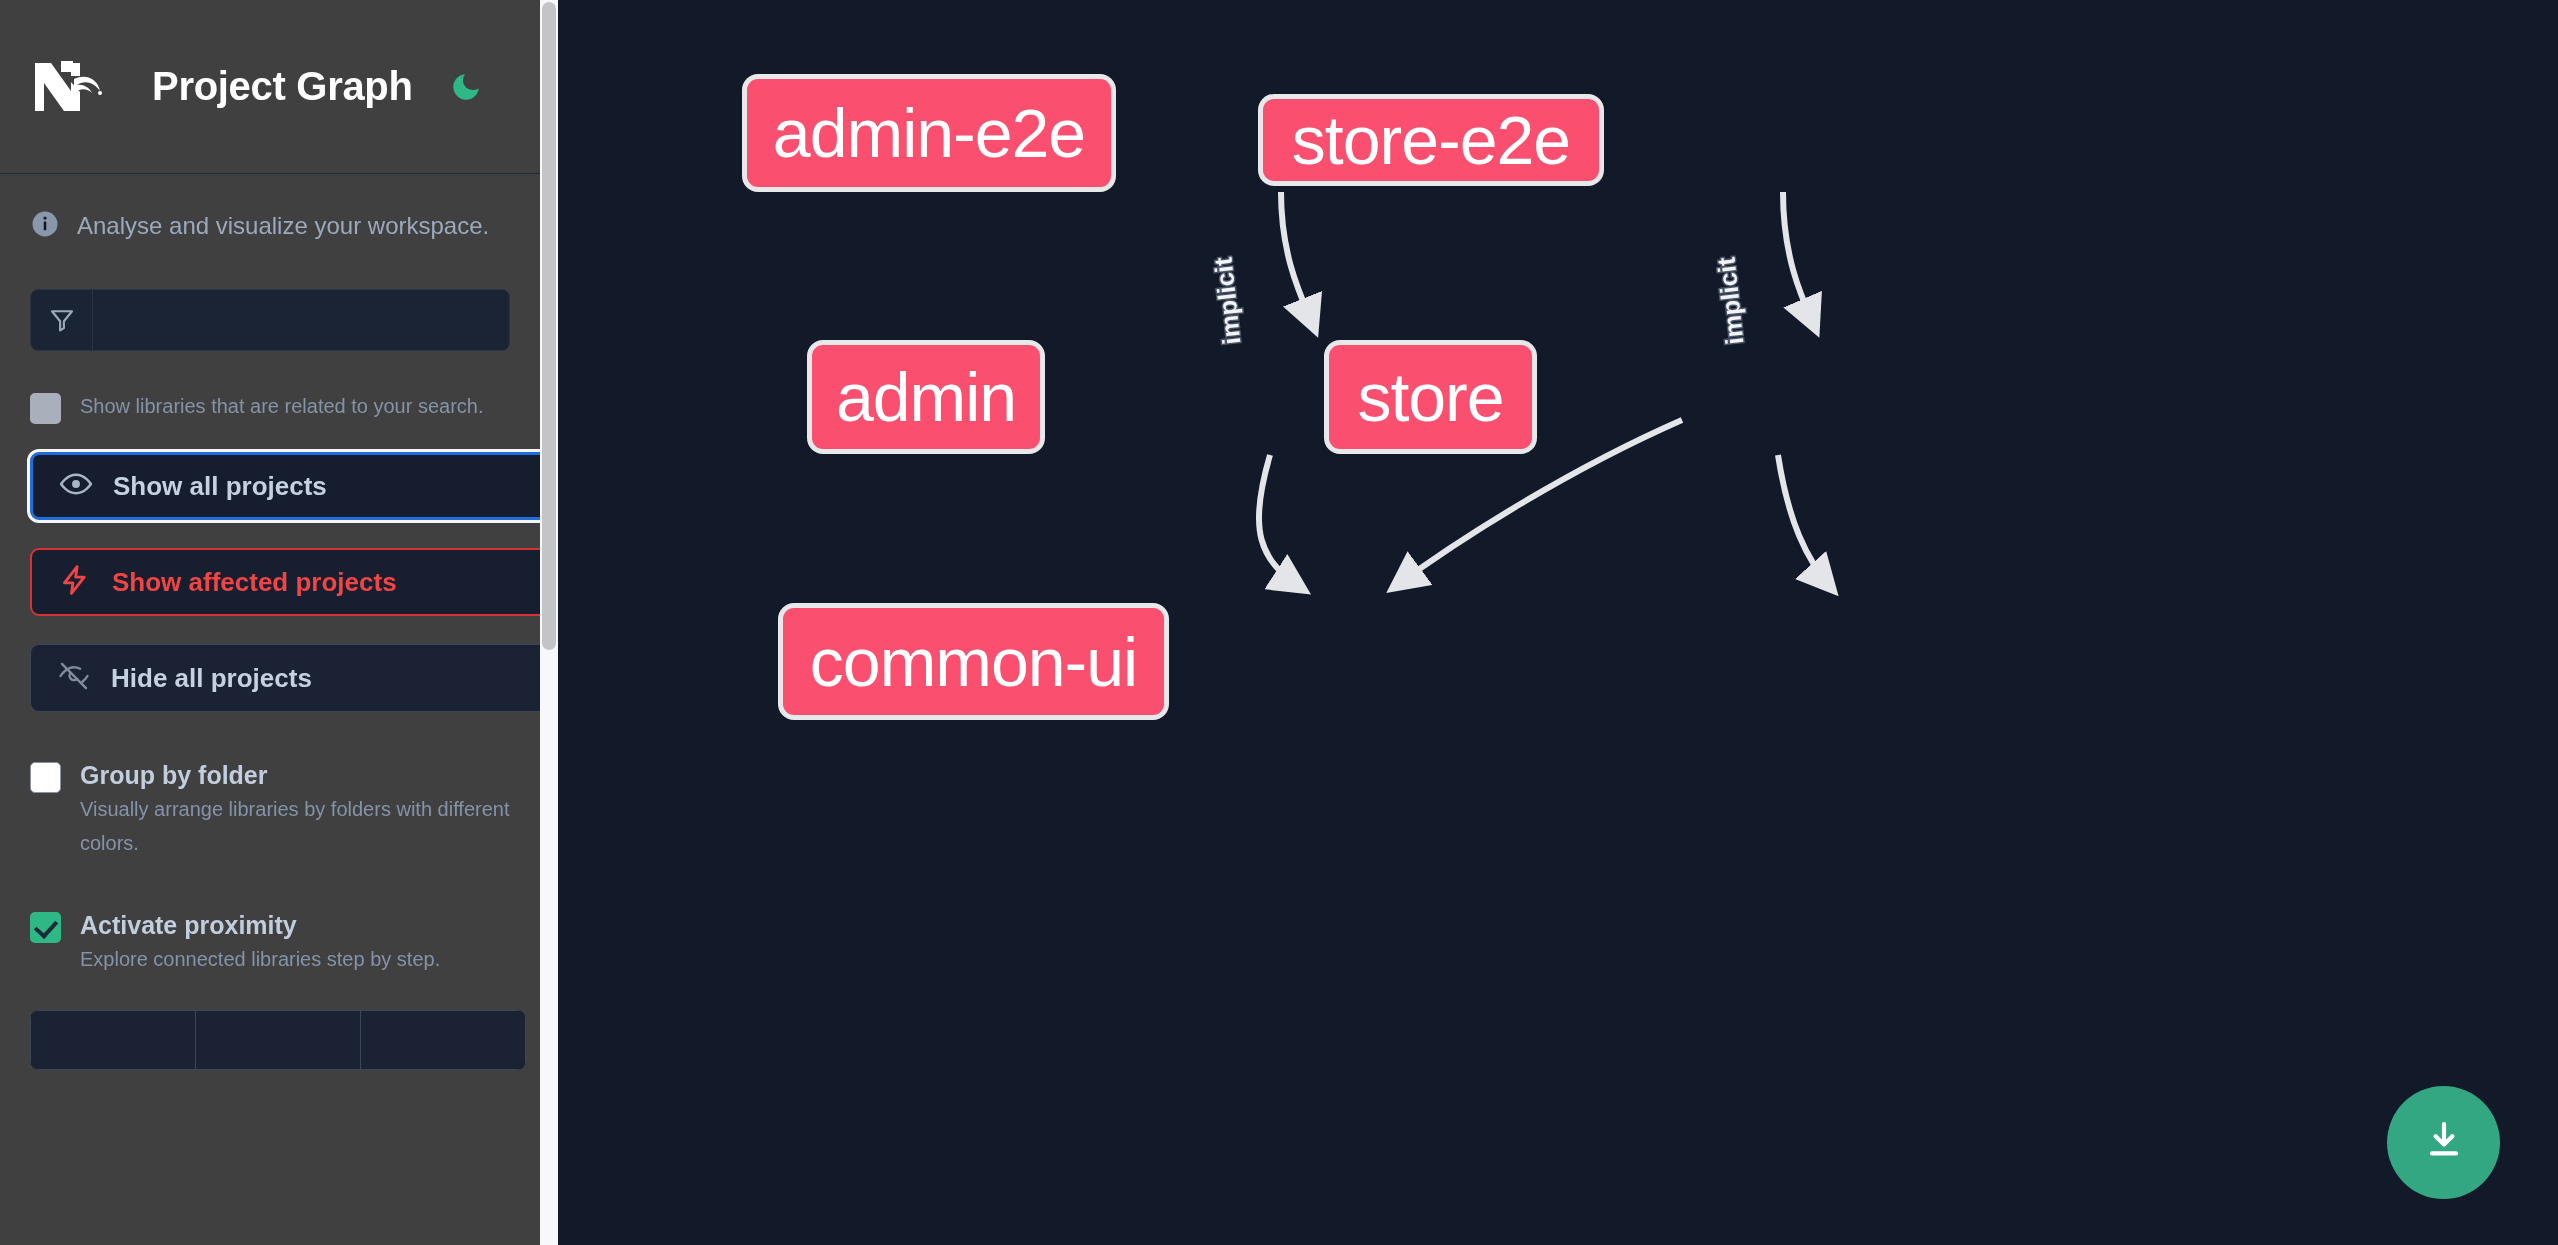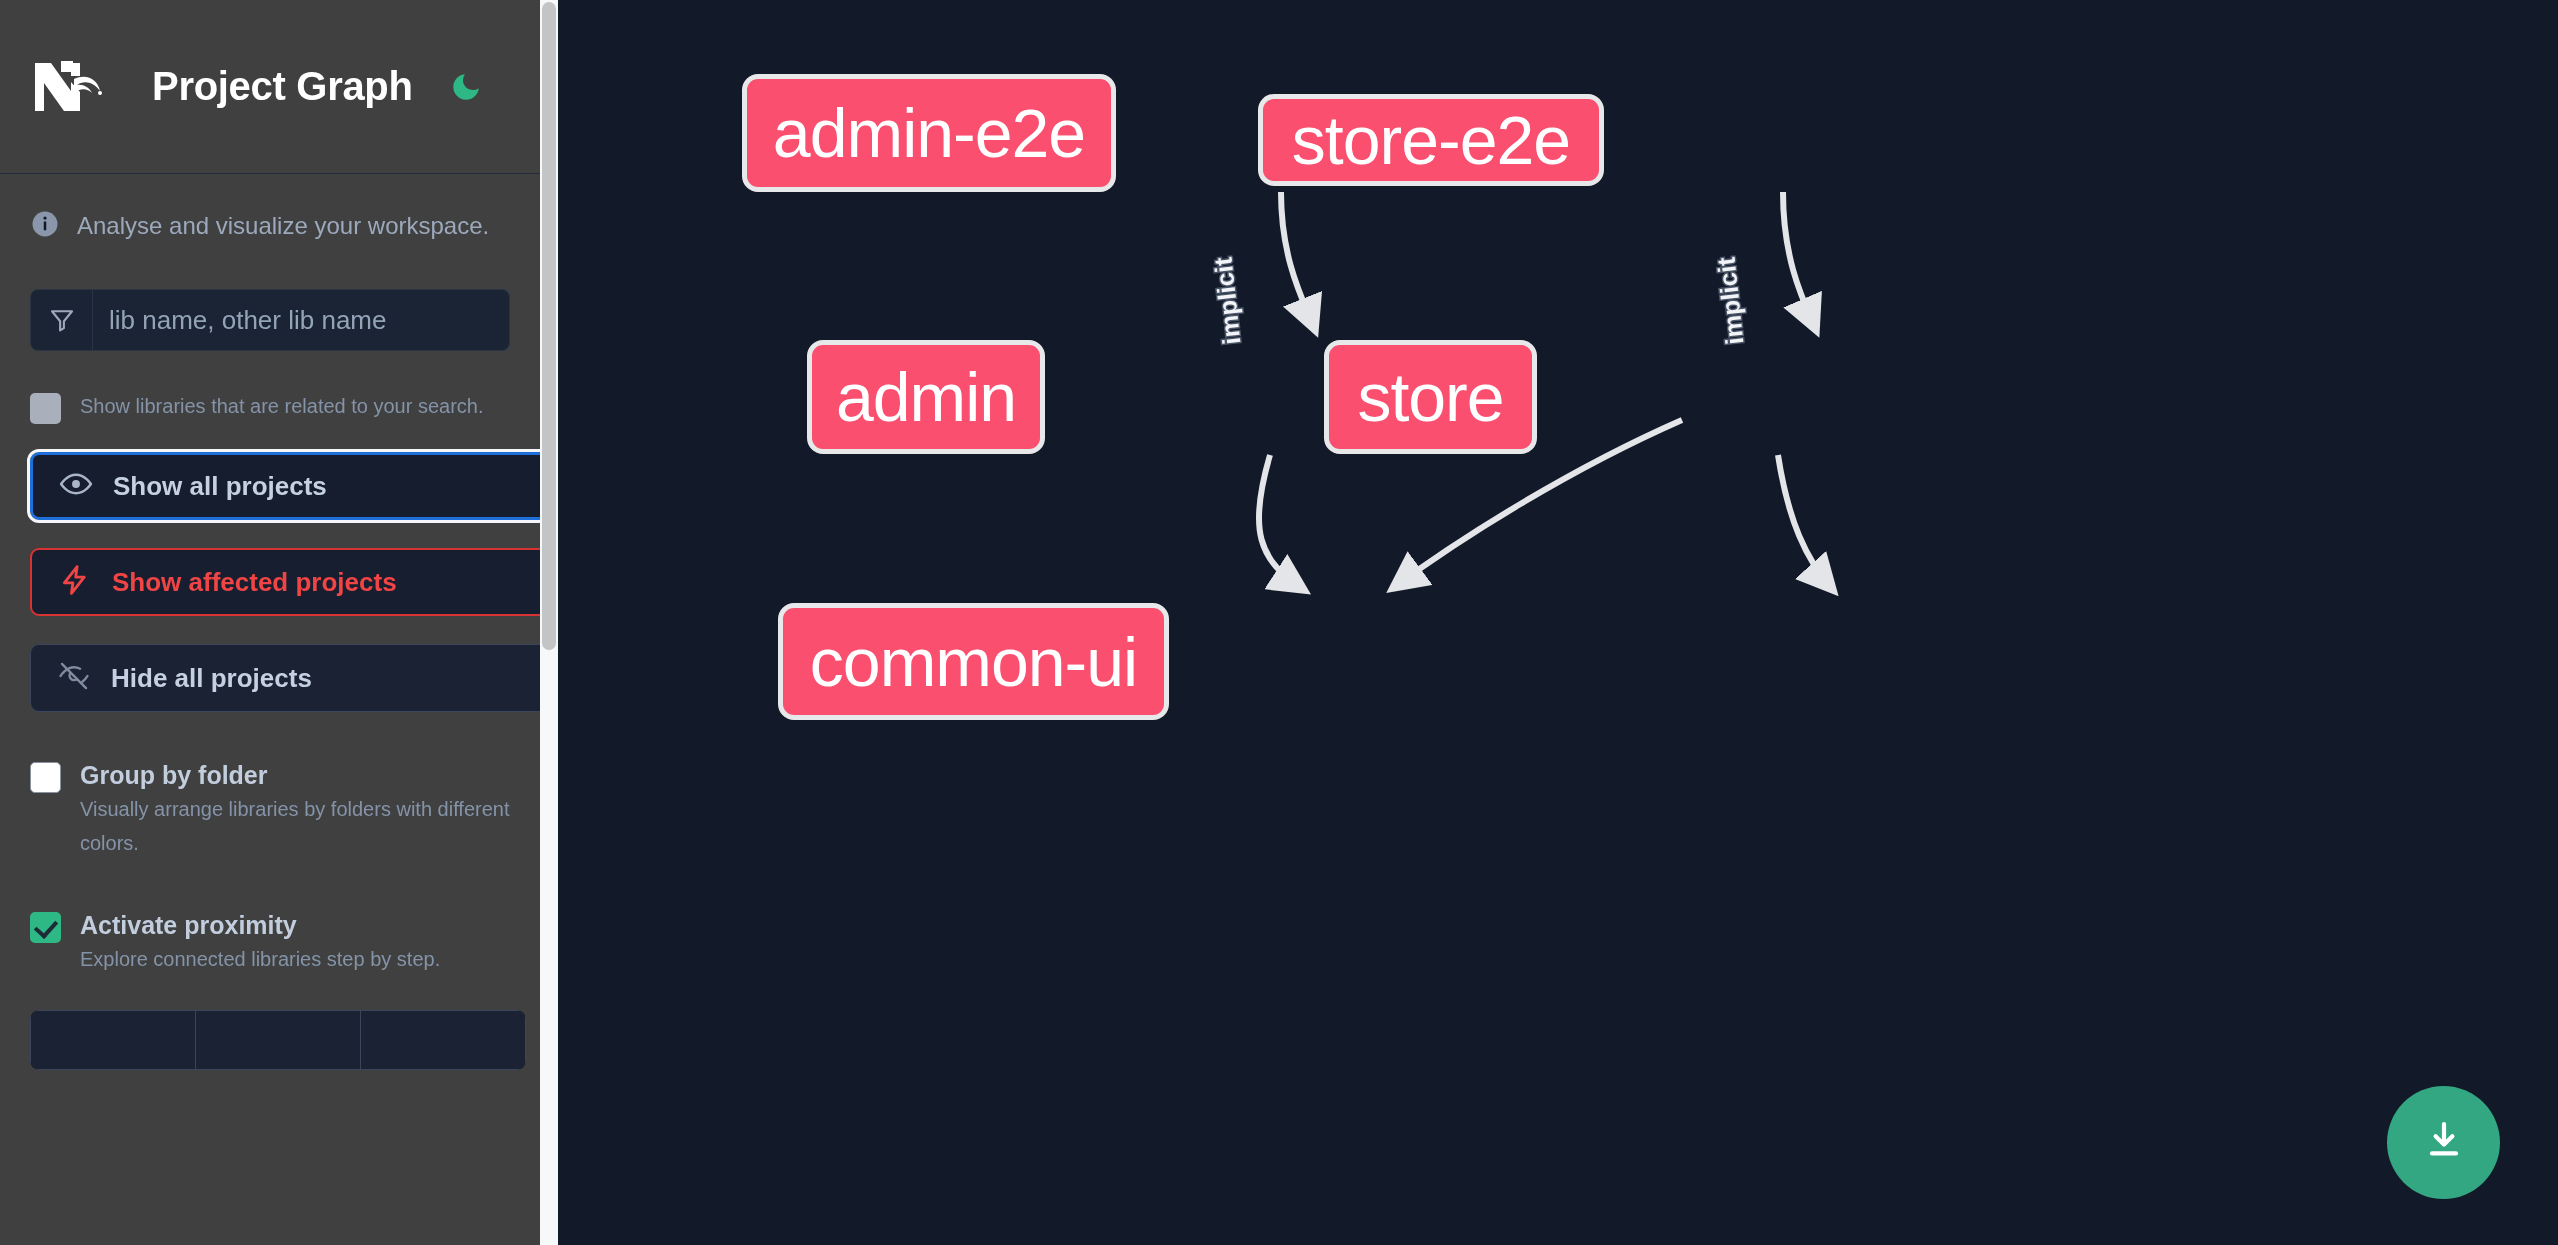--- a/index.html
+++ b/index.html
@@ -267,21 +267,20 @@
       </div>
 
       <div class="sb-body">
 
         <div class="filter-box">
           <span class="filter-icon">
             <svg width="30" height="30" viewBox="0 0 24 24" fill="none" stroke="#9CA9BC" stroke-width="1.7" stroke-linecap="round" stroke-linejoin="round">
               <path d="M4 5h16l-6.5 8v5.5l-3 1.8V13z"></path>
             </svg>
           </span>
-          <input class="filter-input" type="text" placeholder="lib name, other lib name" style="">
         </div>
 
         <div class="check-row">
           <span class="cbox grey"></span>
           <span class="check-texts">
             <div class="check-desc">Show libraries that are related to your search.</div>
           </span>
         </div>
 
         <div class="btn show-all">

